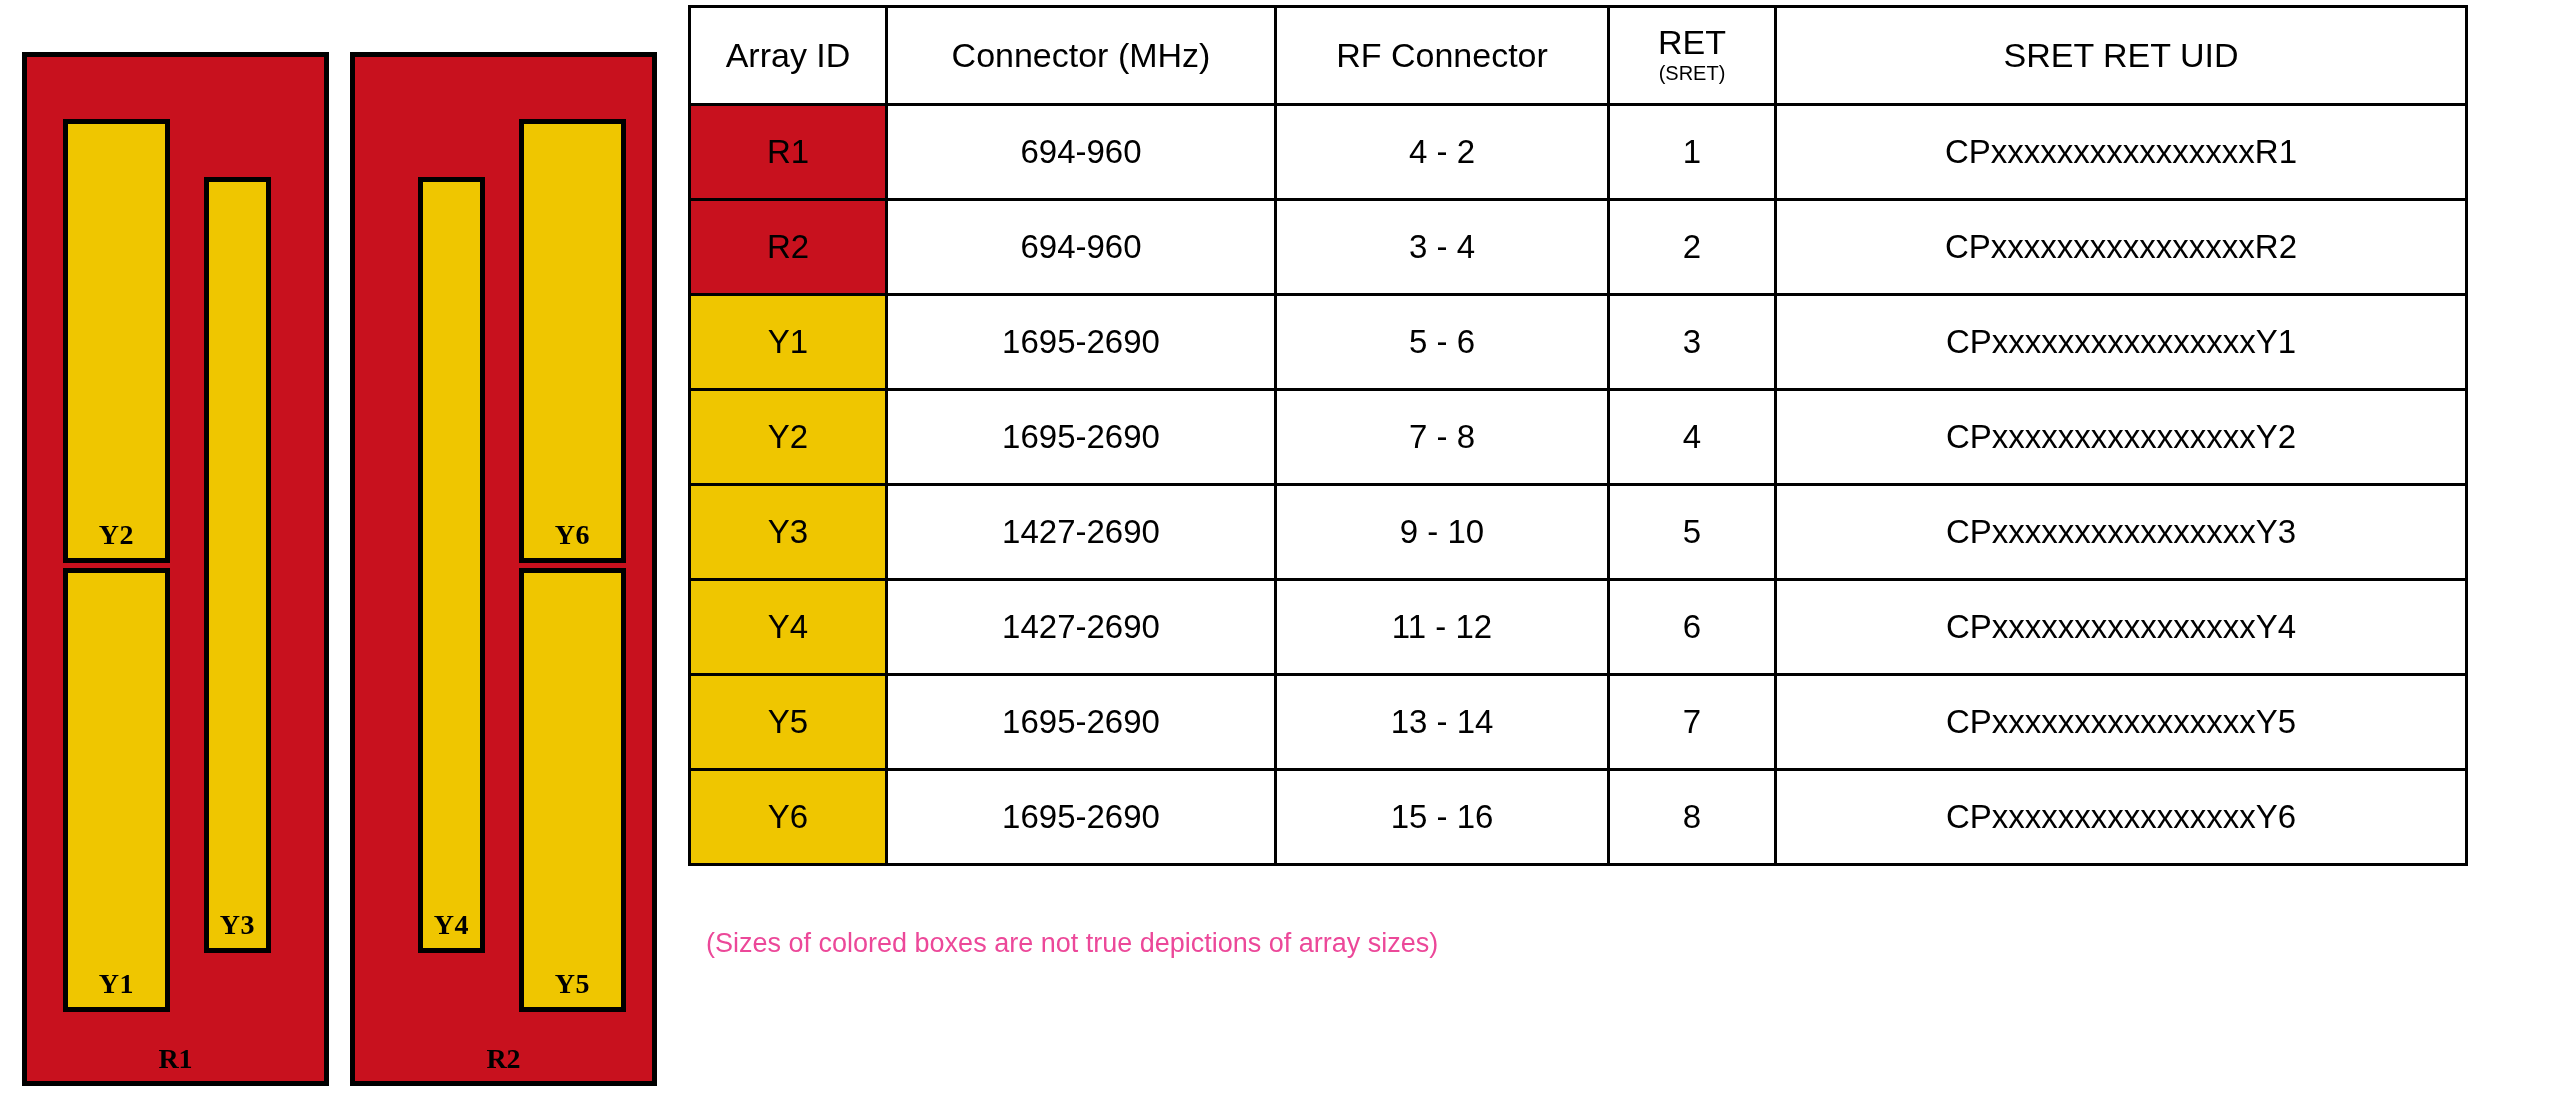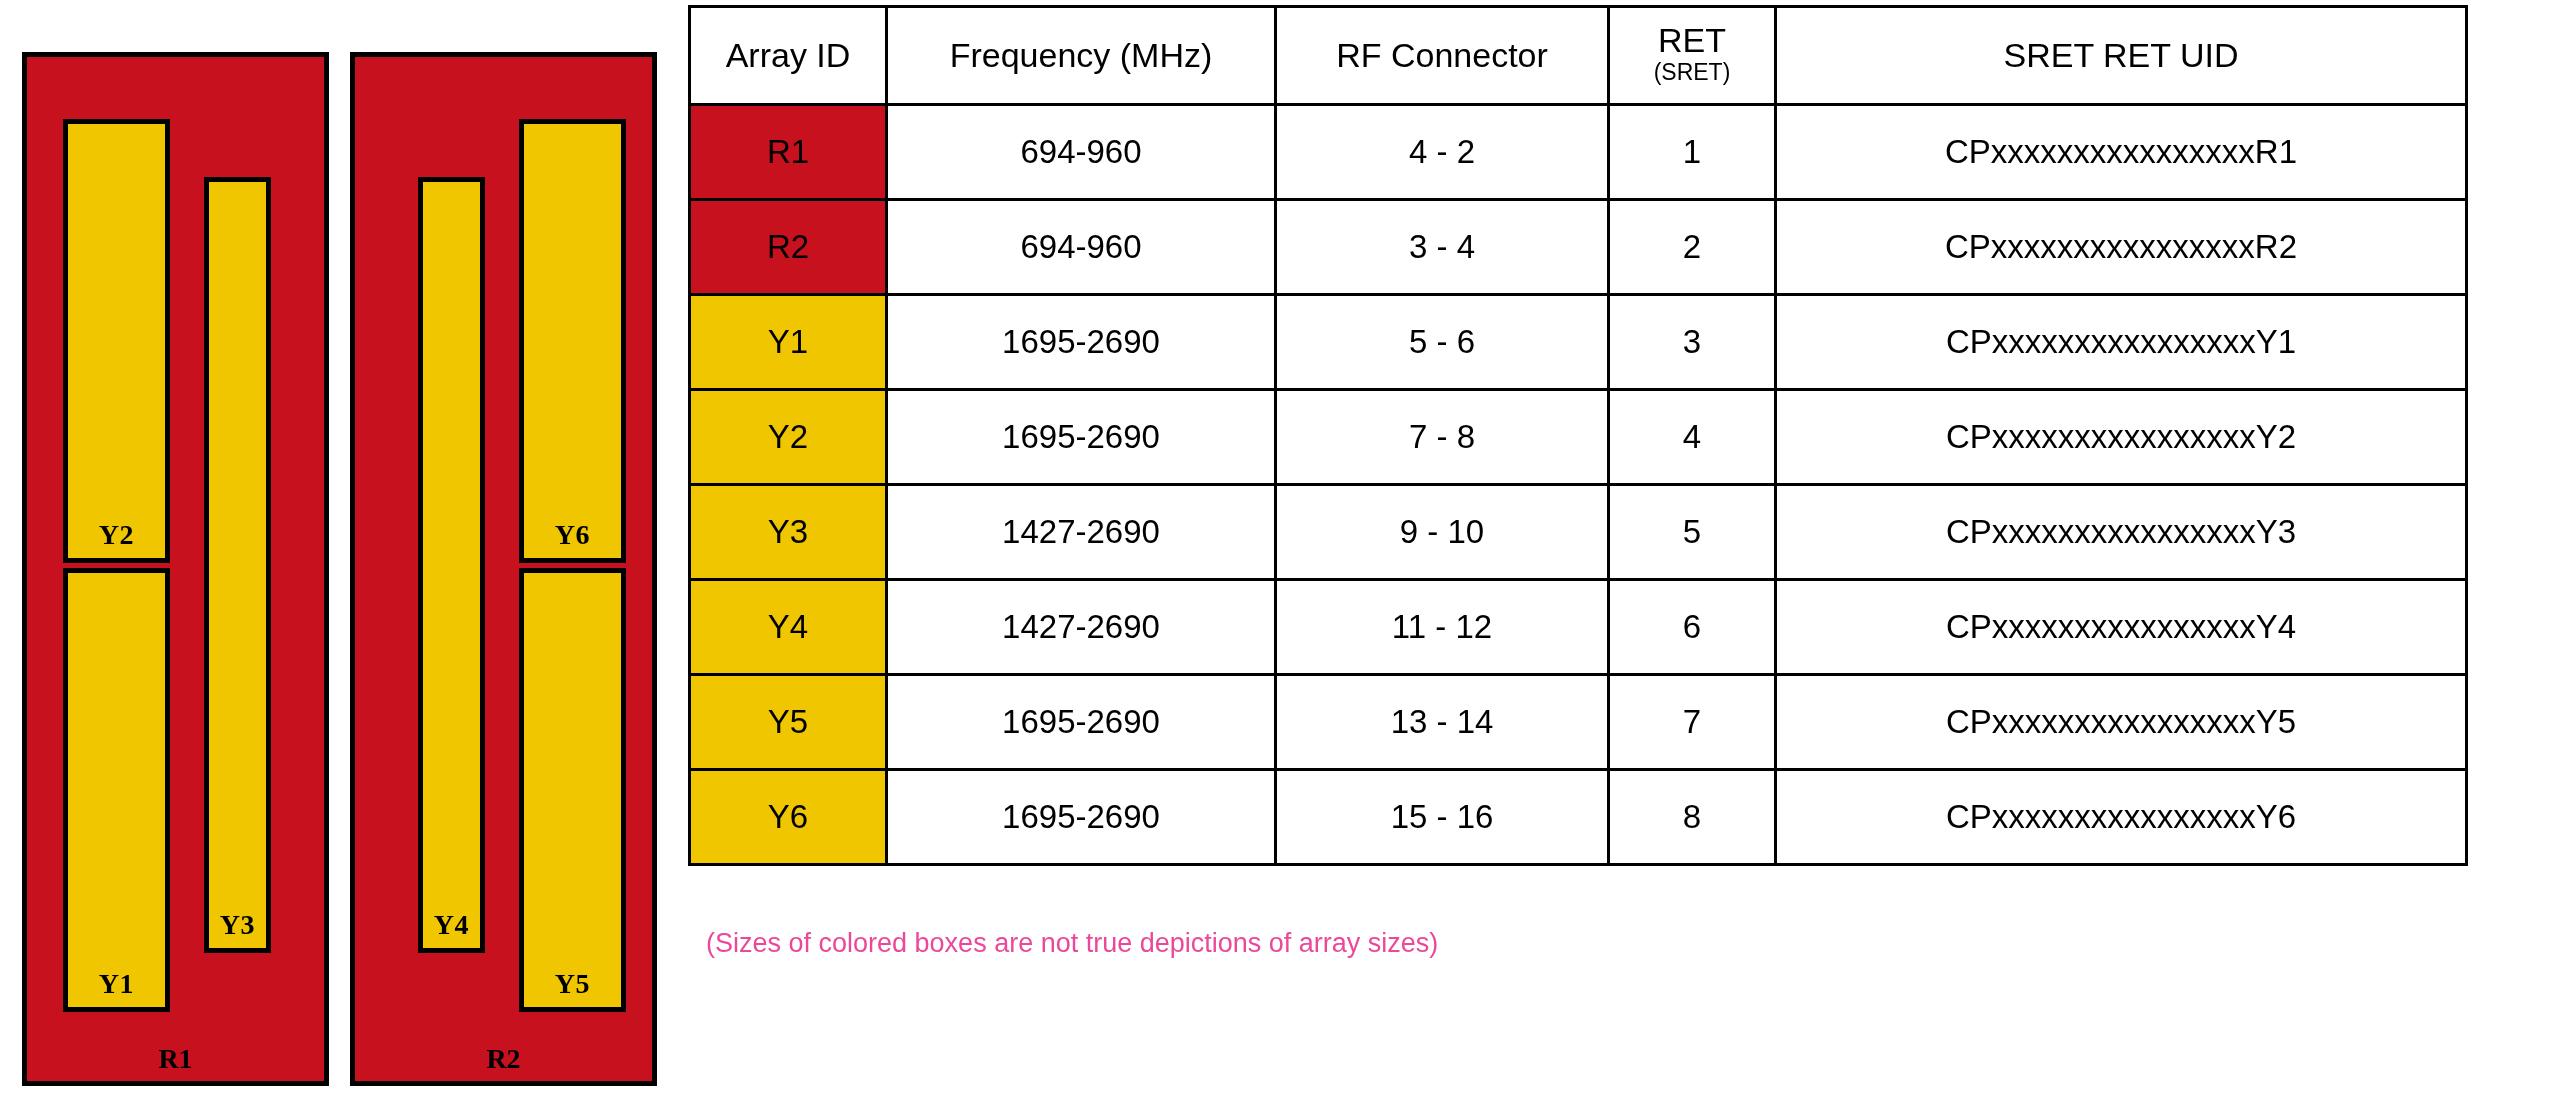--- a/index.html
+++ b/index.html
@@ -94,21 +94,21 @@
     height: 93px;
     font-size: 34px;
   }
   .col-array-id  { width: 197px; }
   .col-frequency { width: 389px; }
   .col-rf        { width: 333px; }
   .col-ret       { width: 167px; }
   .col-uid       { width: 691px; }
 
   .ret-head-main { display: block; font-size: 34px; line-height: 1.05; }
-  .ret-head-sub  { display: block; font-size: 23px; line-height: 1.3; }
+  .ret-head-sub  { display: block; font-size: 20px; line-height: 1.3; }
 
   table.array-table tbody td {
     height: 90px;
     font-size: 33px;
   }
   td.array-id-cell { font-size: 32px; }
 
   .footnote {
     position: absolute;
     left: 706px;
@@ -164,21 +164,21 @@
     <colgroup>
       <col class="col-array-id">
       <col class="col-frequency">
       <col class="col-rf">
       <col class="col-ret">
       <col class="col-uid">
     </colgroup>
     <thead>
       <tr>
         <th>Array ID</th>
-        <th>Frequency (MHz)</th>
+        <th>Connector (MHz)</th>
         <th>RF Connector</th>
         <th>
           <span class="ret-head-main">RET</span>
           <span class="ret-head-sub">(SRET)</span>
         </th>
         <th>SRET RET UID</th>
       </tr>
     </thead>
     <tbody id="table-body">
         <tr>

